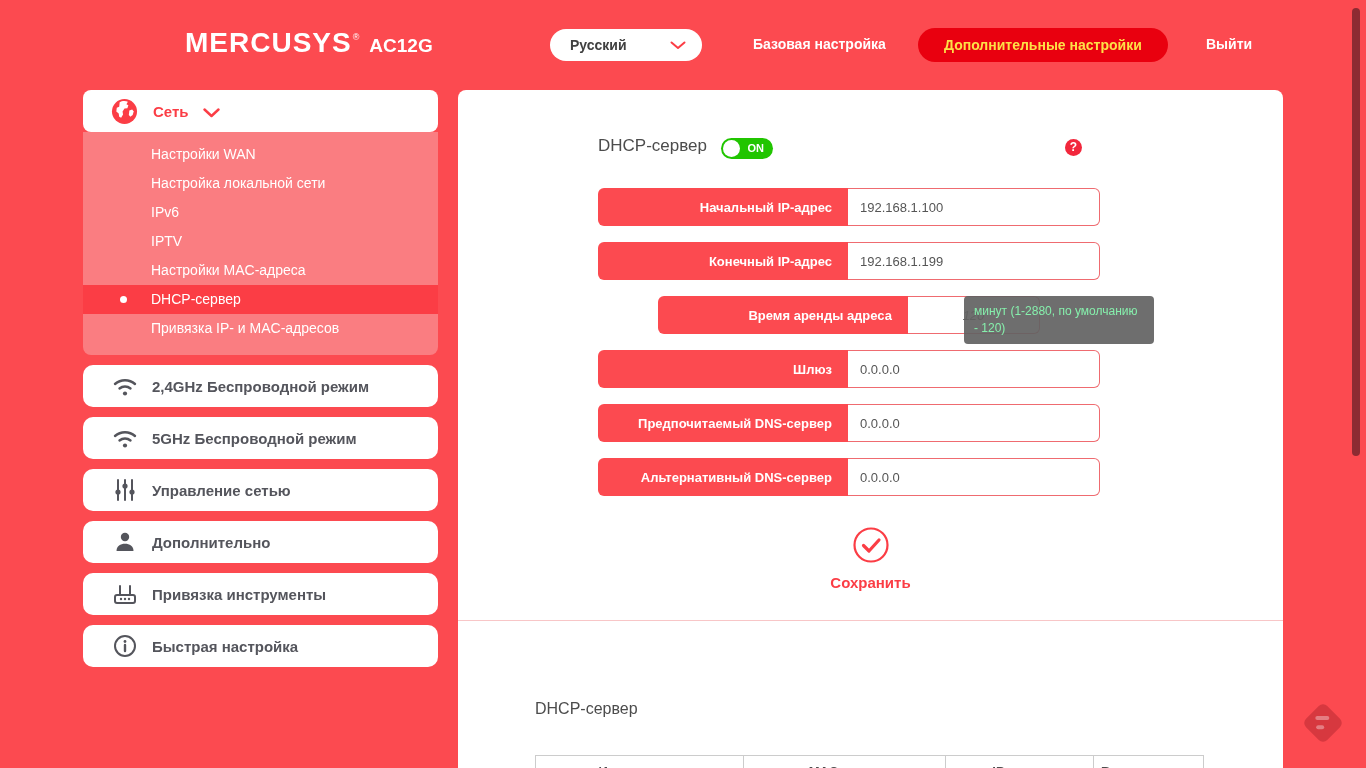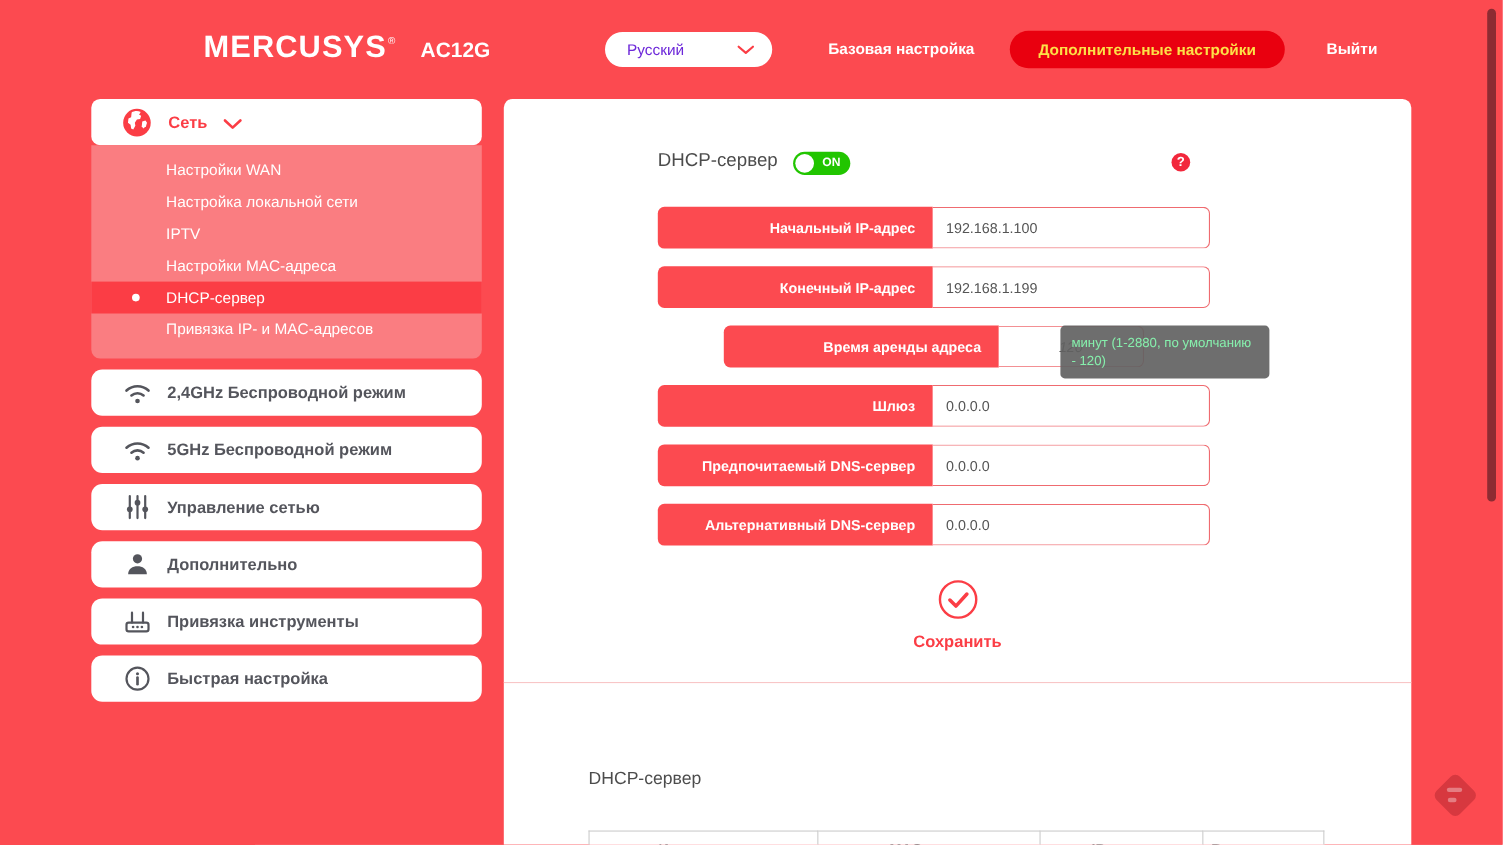--- a/index.html
+++ b/index.html
@@ -4,24 +4,24 @@
 <style>
   html,body{margin:0;padding:0;}
   body{font-family:"Liberation Sans", sans-serif; background:#fc4a50;}
   #screen{position:relative;width:1366px;height:768px;overflow:hidden;background:#fc4a50;}
 
   
   .header{position:absolute;left:0;top:0;width:100%;height:64px;}
   .logo-wrap{position:absolute;left:185px;top:27px;display:flex;align-items:baseline;color:#fff;}
   .logo-main{font-size:28px;font-weight:800;letter-spacing:1px;}
   .logo-reg{font-size:9px;vertical-align:top;position:relative;top:-12px;margin-left:1px;}
-  .logo-model{font-size:19px;font-weight:bold;margin-left:23px;}
+  .logo-model{font-size:19px;font-weight:bold;margin-left:10px;}
   .lang-pill{position:absolute;left:550px;top:29px;width:152px;height:32px;background:#fff;border-radius:16px;
     display:flex;align-items:center;justify-content:space-between;padding:0 16px 0 20px;box-sizing:border-box;cursor:pointer;}
-  .lang-pill span{color:#6d28d9;font-size:14px;font-weight:normal;}
+  .lang-pill span{color:#404040;font-size:14px;font-weight:bold;}
   .topnav-link{position:absolute;top:36px;color:#fff;font-size:14px;font-weight:bold;cursor:pointer;white-space:nowrap;}
   .nav-basic{left:753px;}
   .nav-logout{left:1206px;}
   .nav-advanced{position:absolute;left:918px;top:28px;height:34px;line-height:34px;padding:0 26px;background:#e9000f;
     border-radius:17px;color:#fde047;font-size:14px;font-weight:bold;cursor:pointer;white-space:nowrap;}
 
   
   .sidebar{position:absolute;left:83px;top:90px;width:355px;}
   .net-pill{height:42px;background:#fff;border-radius:8px;display:flex;align-items:center;cursor:pointer;}
   .net-pill .g-icon{margin-left:28px;width:27px;height:27px;}
@@ -106,20 +106,21 @@
       </svg>
       <span class="net-label">Сеть</span>
       <svg class="chev" width="17" height="10" viewBox="0 0 17 10">
         <path d="M1.5 1.5 L8.5 8 L15.5 1.5" fill="none" stroke="#fb3d45" stroke-width="2.4" stroke-linecap="round" stroke-linejoin="round"></path>
       </svg>
     </div>
 
     <div class="submenu">
       <div class="submenu-item">Настройки WAN</div>
       <div class="submenu-item">Настройка локальной сети</div>
+      <div class="submenu-item">IPv6</div>
       <div class="submenu-item">IPTV</div>
       <div class="submenu-item">Настройки MAC-адреса</div>
       <div class="submenu-item active">
         <span class="dot"></span>
         <span>DHCP-сервер</span>
       </div>
       <div class="submenu-item">Привязка IP- и MAC-адресов</div>
     </div>
 
     <div class="side-section">

